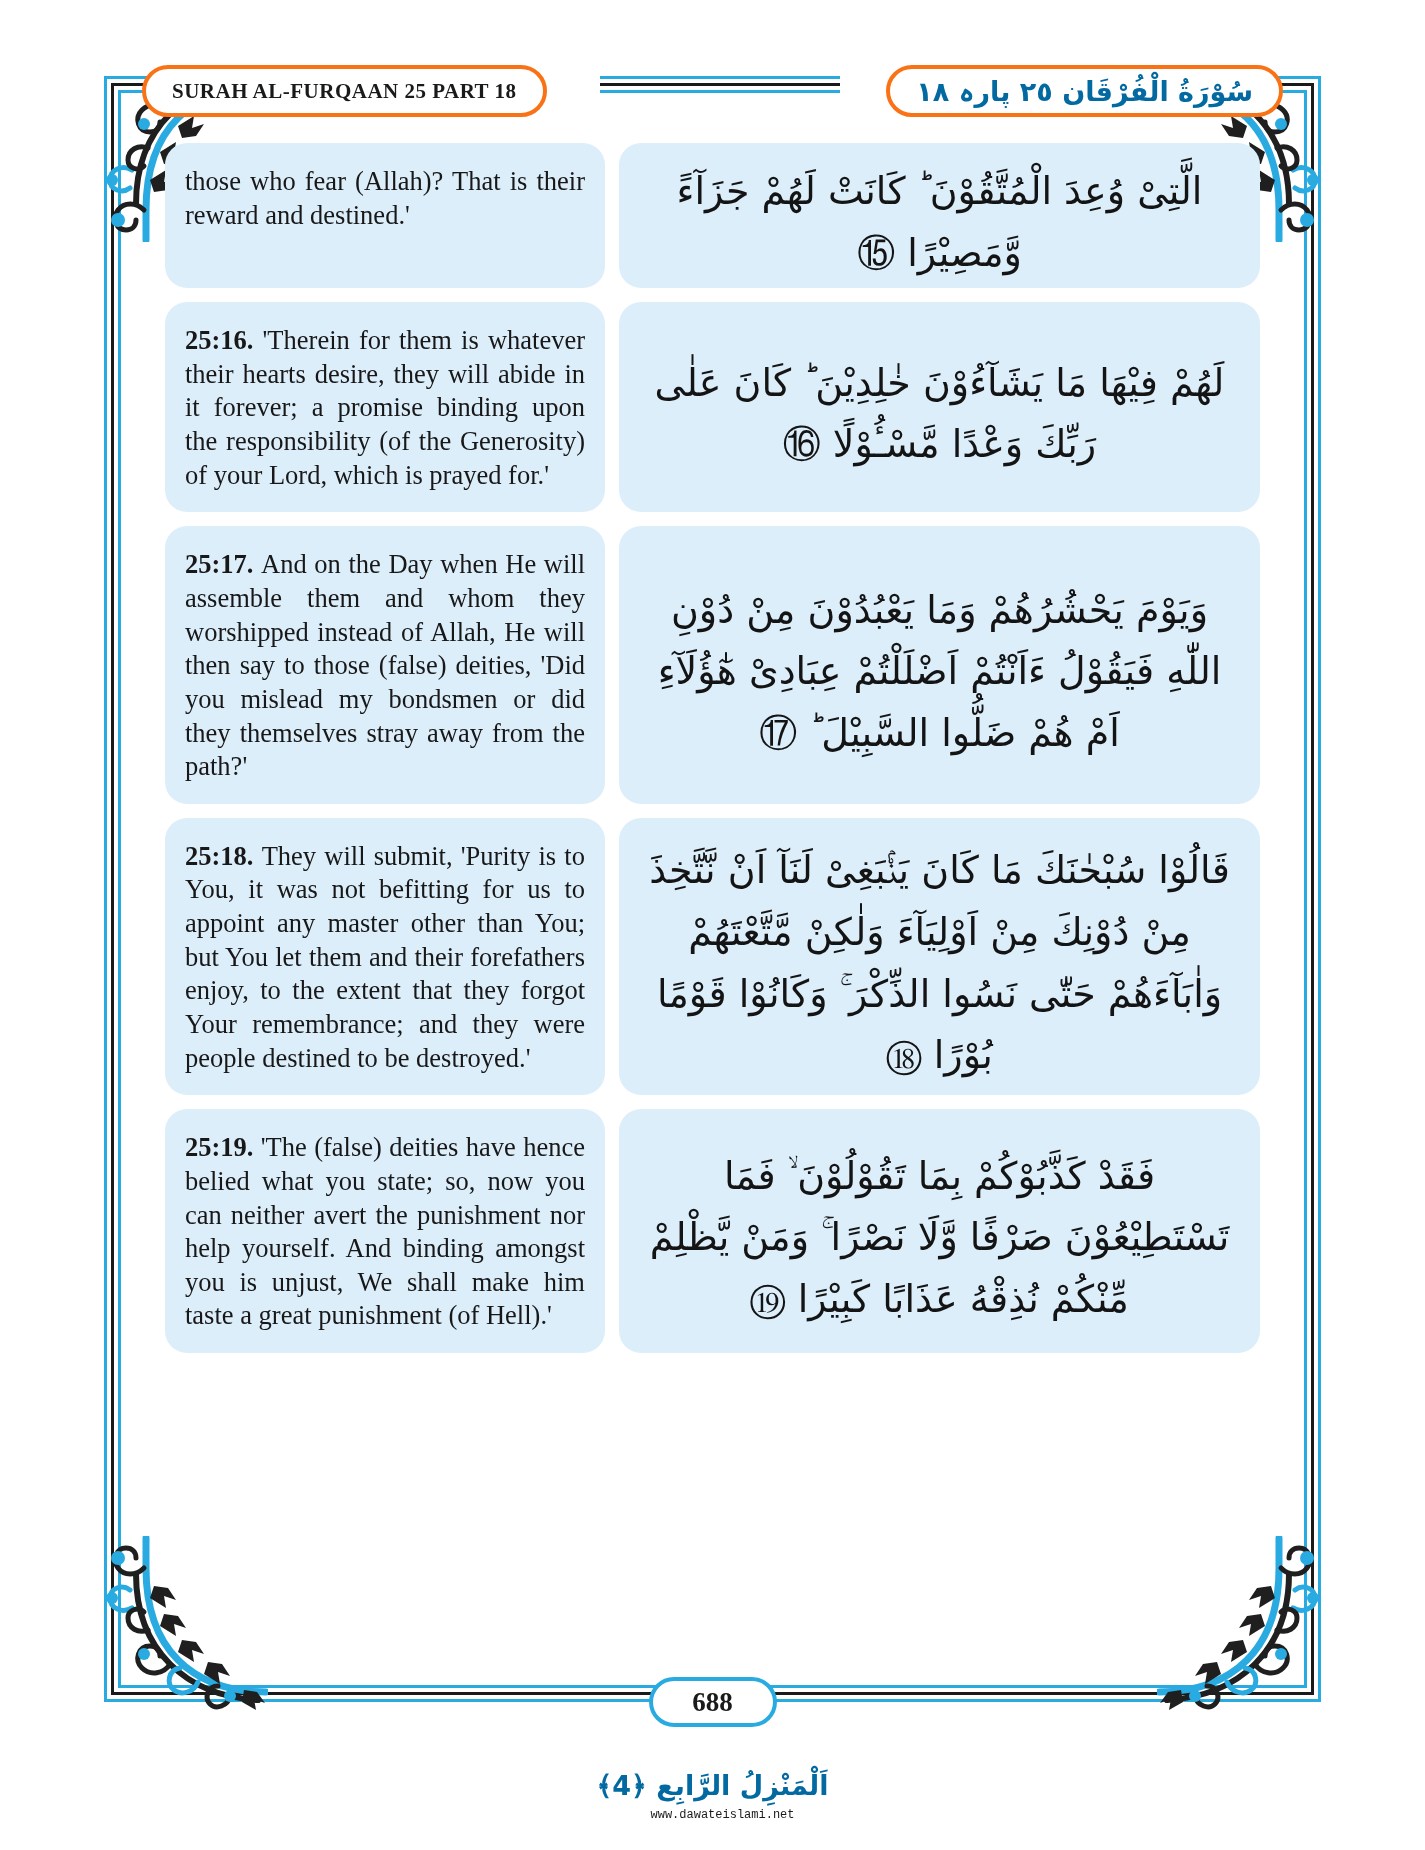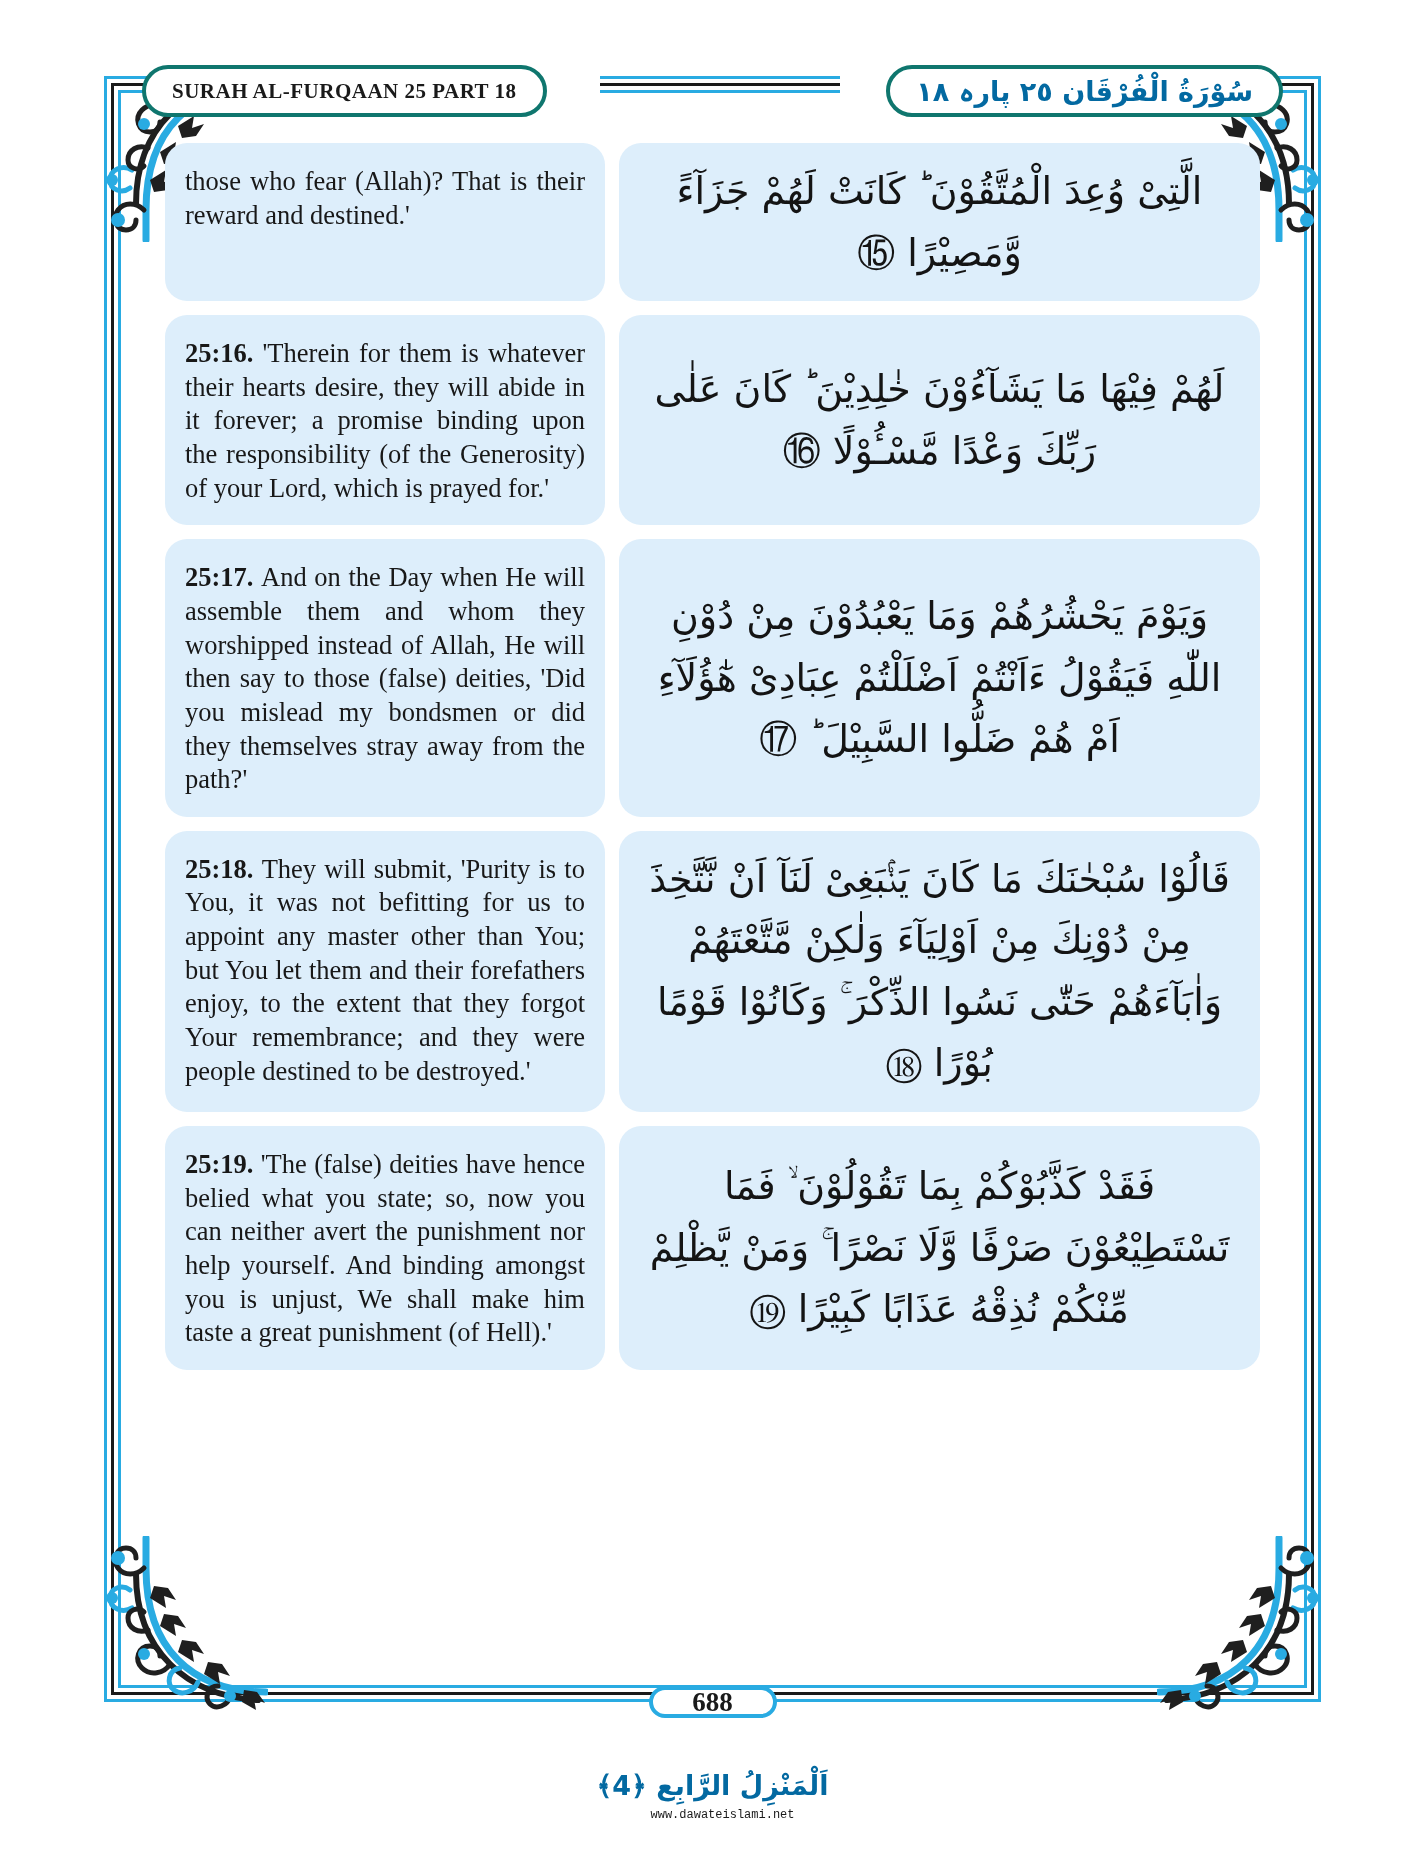--- a/index.html
+++ b/index.html
@@ -80,21 +80,21 @@
     right: 118px;
     top: 60px;
     height: 62px;
     display: flex;
     align-items: center;
     justify-content: space-between;
     pointer-events: none;
   }
   .header-pill {
     background: #ffffff;
-    border: 4px solid #0f766e;
+    border: 4px solid #f97316;
     border-radius: 34px;
     height: 52px;
     display: flex;
     align-items: center;
     justify-content: center;
     box-sizing: border-box;
     padding: 0 26px;
     z-index: 6;
     pointer-events: auto;
   }
@@ -147,21 +147,21 @@
     font-family: "Liberation Serif", "DejaVu Serif", serif;
     font-size: 26.5px;
     line-height: 1.27;
     color: #181818;
     text-align: justify;
     text-align-last: left;
     hyphens: none;
   }
   .panel-ar {
     flex: 1 1 auto;
-    padding: 18px 22px 17px 22px;
+    padding: 18px 22px 4px 22px;
     direction: rtl;
     text-align: center;
     font-family: "DejaVu Sans", sans-serif;
     font-size: 38px;
     line-height: 1.62;
     color: #141414;
     display: flex;
     flex-direction: column;
     justify-content: center;
   }
@@ -181,21 +181,21 @@
     pointer-events: none;
     z-index: 6;
   }
   .footer-pill {
     position: relative;
     transform: translateY(-50%);
     background: #ffffff;
     border: 4px solid #29ABE2;
     border-radius: 30px;
     min-width: 128px;
-    height: 32px;
+    height: 50px;
     display: flex;
     align-items: center;
     justify-content: center;
     box-sizing: border-box;
     pointer-events: auto;
   }
   .footer-pill span {
     font-family: "Liberation Serif", "DejaVu Serif", serif;
     font-weight: bold;
     font-size: 27px;

